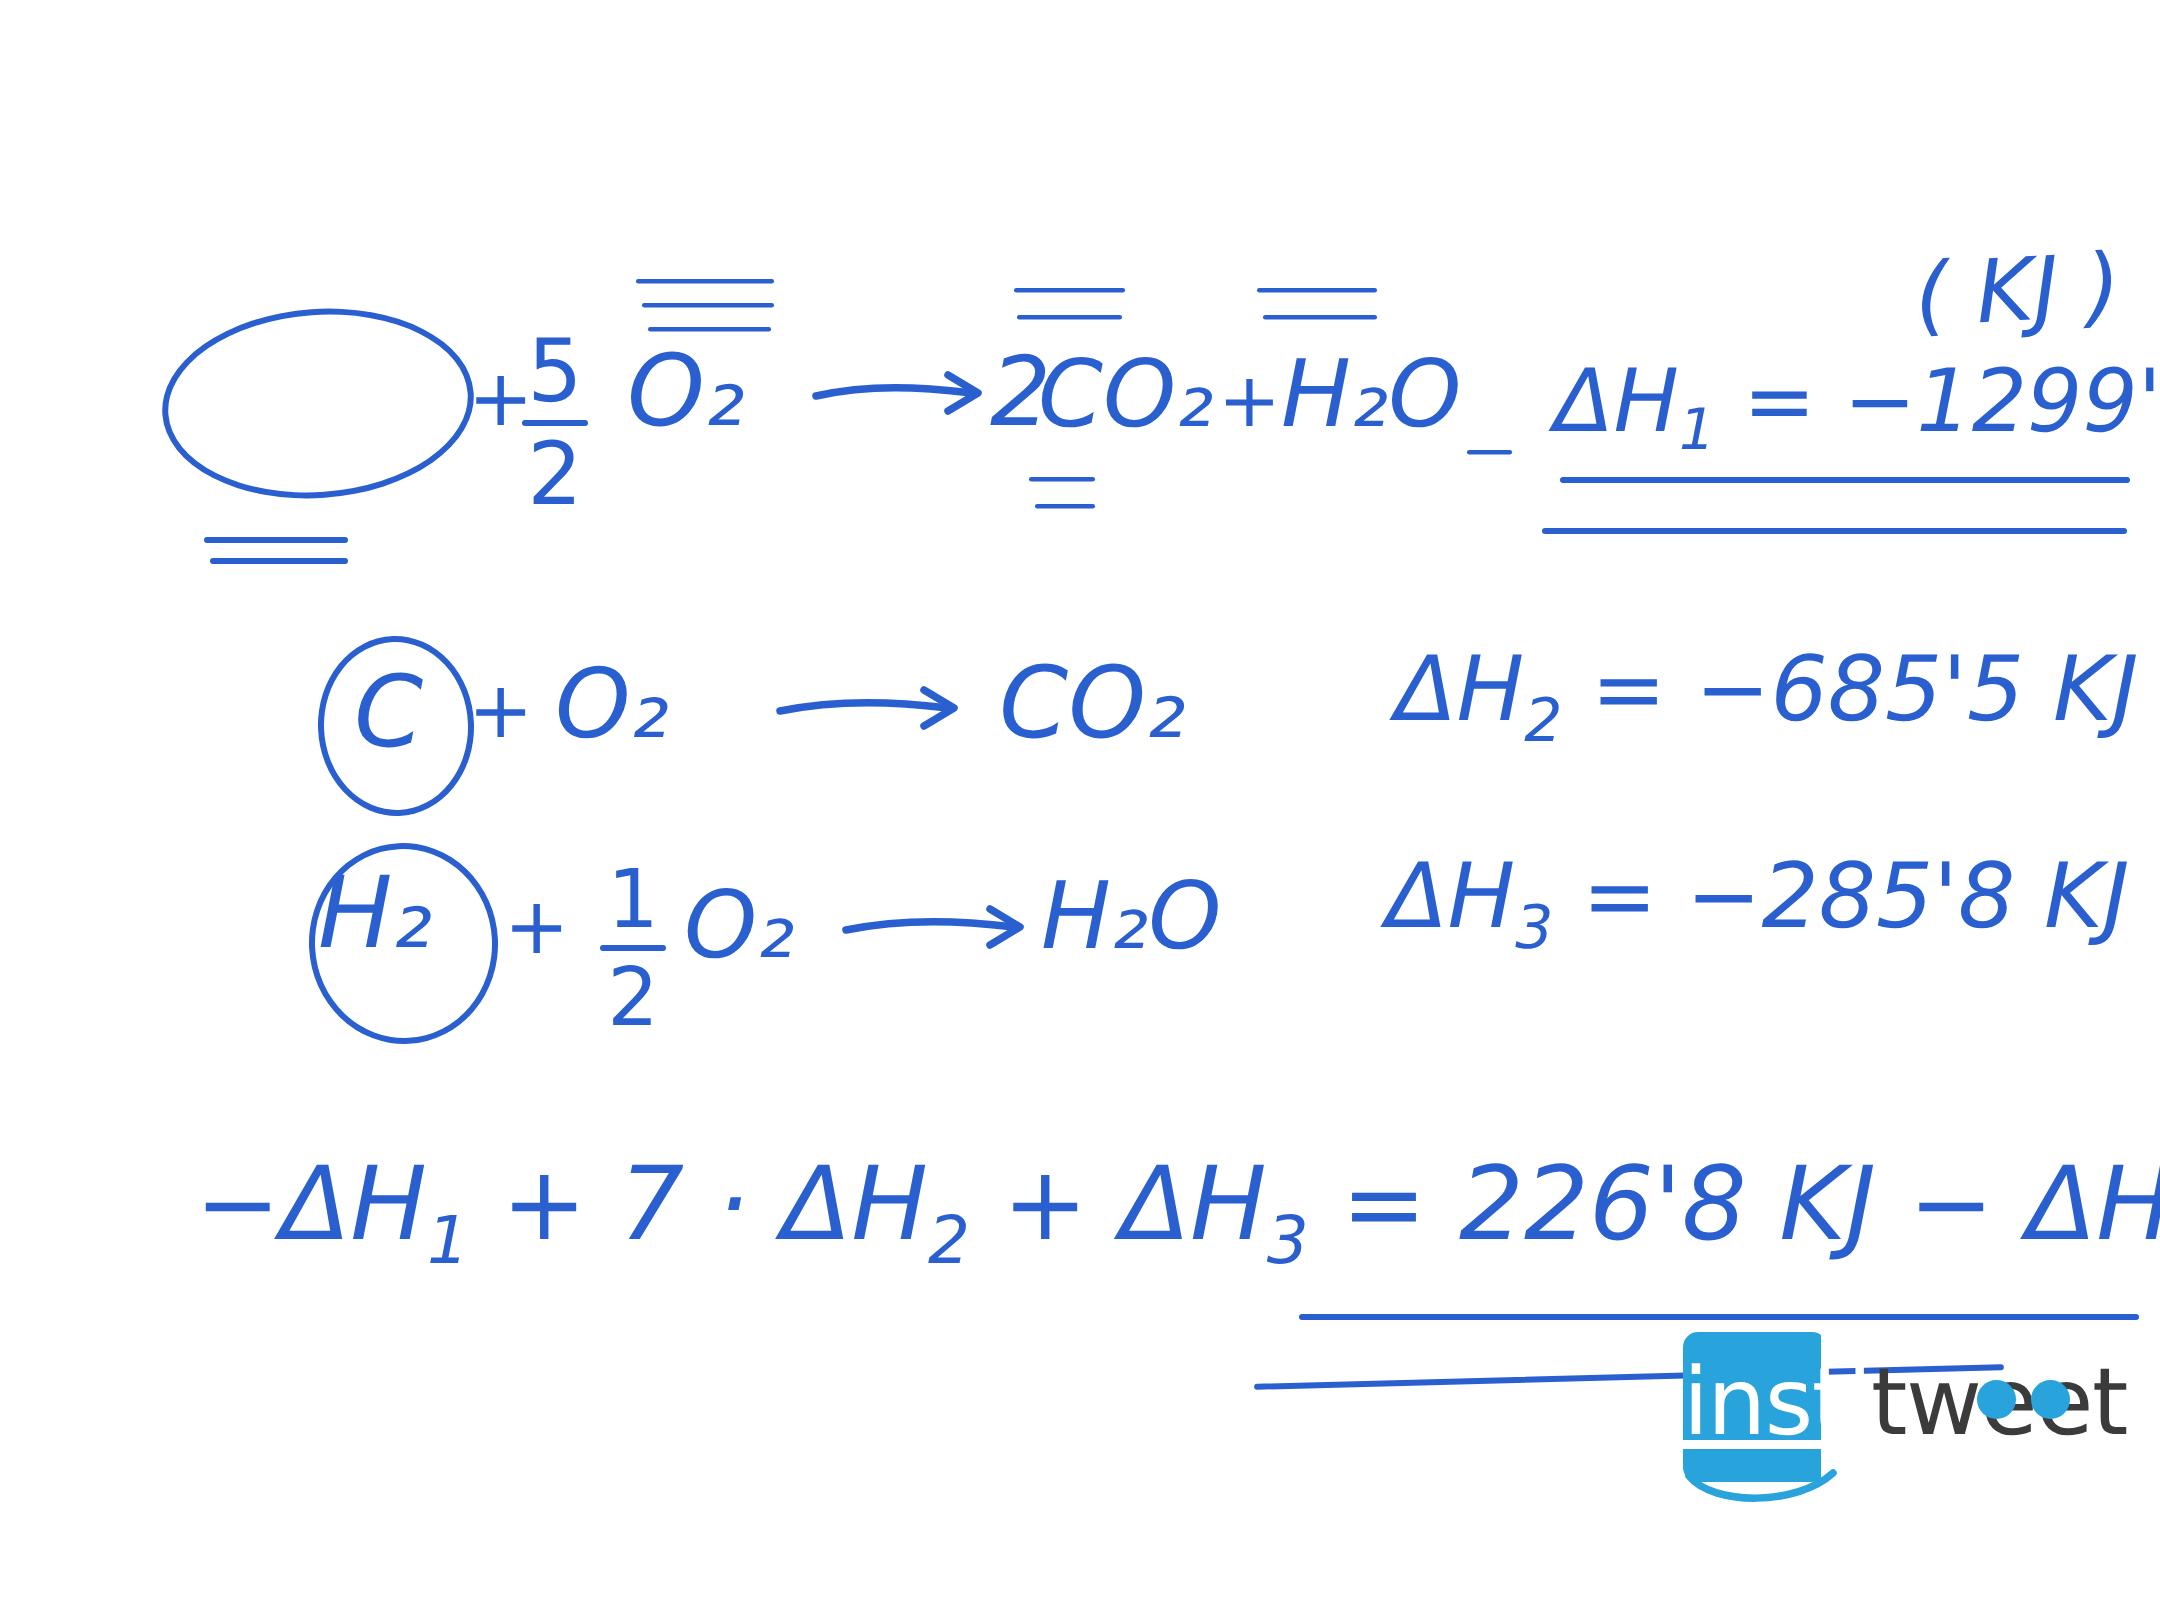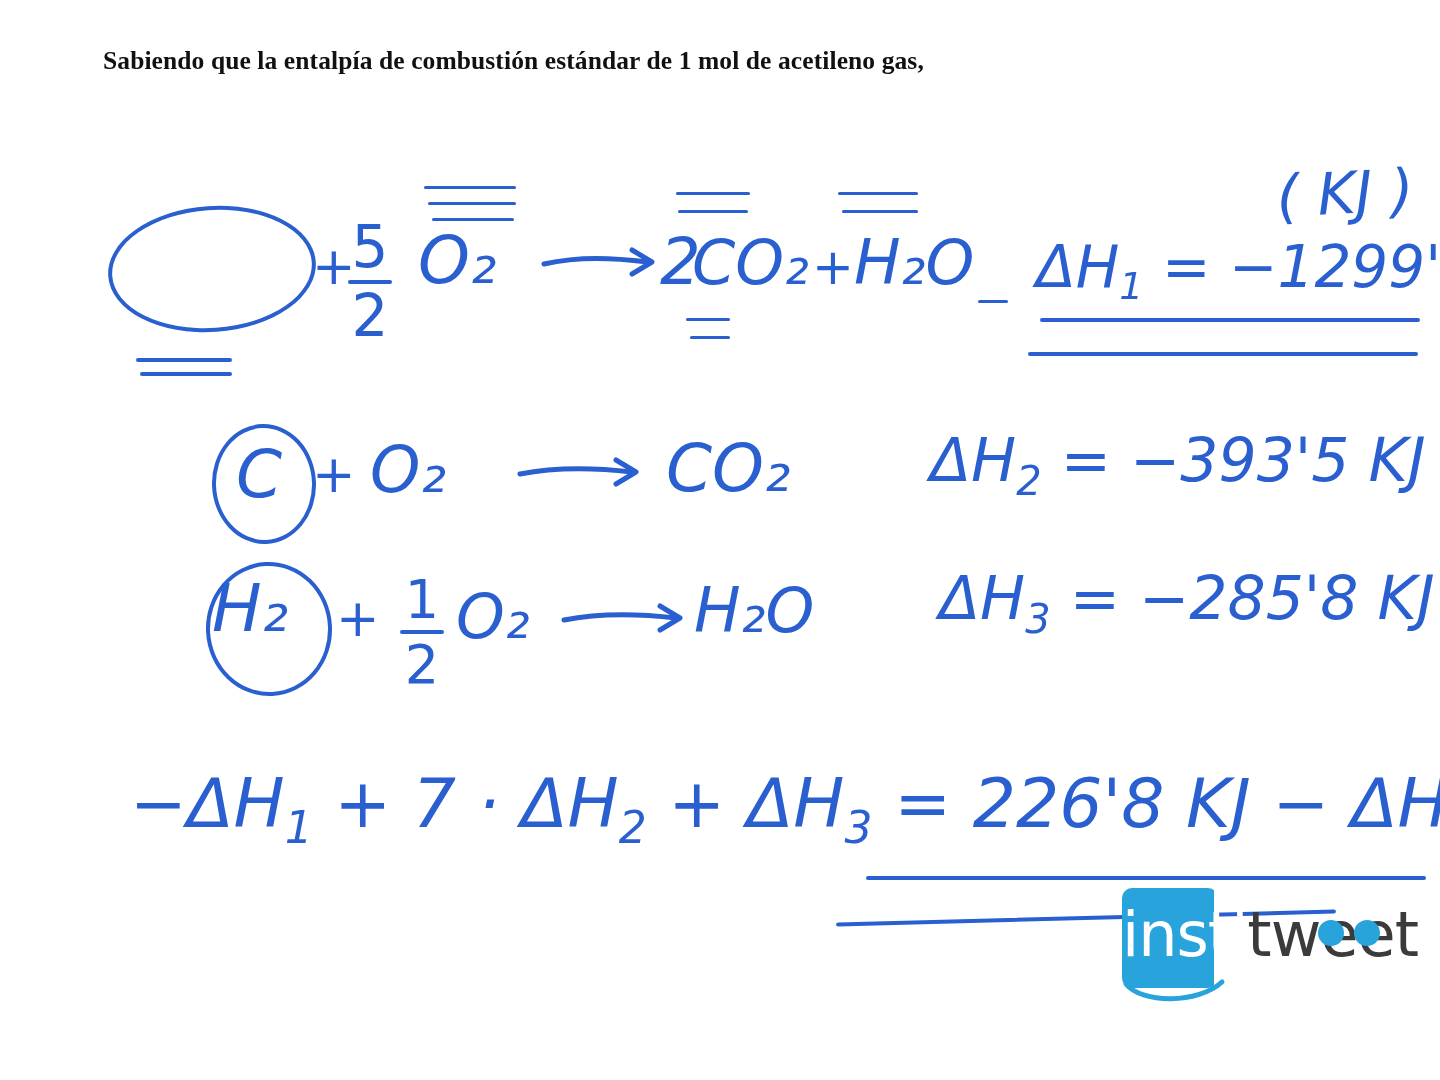--- a/index.html
+++ b/index.html
@@ -131,21 +131,20 @@
     border-radius: 50%;
     background: #29a3dc;
   }
 </style>
 </head>
 <body>
 
 <div id="page">
 
   <div class="statement">
-    <span>Sabiendo que la entalpía de combustión estándar de 1 mol de acetileno gas,</span>
   </div>
 
 
   <div class="hand sl" style="left:1275px; top:168px; font-size:58px; transform:rotate(-3deg);">( KJ )</div>
 
   <div class="ellipse" style="left:108px; top:206px; width:200px; height:118px; transform:rotate(-4deg);"></div>
   <div class="uline" style="left:136px; top:358px; width:96px;"></div>
   <div class="uline" style="left:140px; top:372px; width:92px;"></div>
 
   <div class="hand" style="left:312px; top:240px; font-size:52px;">+</div>
@@ -197,21 +196,21 @@
 
   <svg class="arrow" style="left:516px; top:450px;" width="130" height="46" viewBox="0 0 130 46">
     <path d="M4 24 C 44 16, 82 18, 116 22" stroke="#2a5fd0" stroke-width="5" fill="none" stroke-linecap="round"></path>
     <path d="M100 10 L120 22 L100 34" stroke="#2a5fd0" stroke-width="5" fill="none" stroke-linecap="round" stroke-linejoin="round"></path>
   </svg>
 
   <div class="hand sl" style="left:666px; top:436px; font-size:66px;">CO₂</div>
 
   <div class="hand sl" style="left:930px; top:430px; font-size:60px;">
     <span>ΔH</span><span style="font-size:40px; position:relative; top:14px;">2</span>
-    <span>= −393'5 KJ</span>
+    <span>= −685'5 KJ</span>
   </div>
 
   <div class="ellipse" style="left:206px; top:562px; width:118px; height:126px; transform:rotate(-3deg);"></div>
   <div class="hand sl" style="left:212px; top:576px; font-size:66px;">H₂</div>
 
   <div class="hand" style="left:336px; top:592px; font-size:52px;">+</div>
 
   <div class="frac" style="left:392px; top:572px; width:60px; font-size:54px;">
     <div>1</div>
     <div class="bar"></div>
@@ -220,21 +219,21 @@
 
   <div class="hand sl" style="left:456px; top:586px; font-size:62px;">O₂</div>
 
   <svg class="arrow" style="left:560px; top:596px;" width="130" height="46" viewBox="0 0 130 46">
     <path d="M4 24 C 44 16, 82 18, 116 22" stroke="#2a5fd0" stroke-width="5" fill="none" stroke-linecap="round"></path>
     <path d="M100 10 L120 22 L100 34" stroke="#2a5fd0" stroke-width="5" fill="none" stroke-linecap="round" stroke-linejoin="round"></path>
   </svg>
 
   <div class="hand sl" style="left:694px; top:580px; font-size:62px;">H₂O</div>
 
-  <div class="hand sl" style="left:924px; top:568px; font-size:60px;margin-left:15px;">
+  <div class="hand sl" style="left:924px; top:568px; font-size:60px;">
     <span>ΔH</span><span style="font-size:40px; position:relative; top:14px;">3</span>
     <span>= −285'8 KJ</span>
   </div>
 
   <div class="hand sl" style="left:130px; top:770px; font-size:68px;">
     <span>−ΔH</span><span style="font-size:44px; position:relative; top:16px;">1</span>
     <span>+ 7 · ΔH</span><span style="font-size:44px; position:relative; top:16px;">2</span>
     <span>+ ΔH</span><span style="font-size:44px; position:relative; top:16px;">3</span>
     <span>=</span>
     <span>226'8 KJ</span>
@@ -242,21 +241,21 @@
   </div>
   <div class="uline" style="left:866px; top:876px; width:560px;"></div>
   <div class="uline" style="left:836px; top:916px; width:500px; transform:rotate(-1.5deg);"></div>
 
   <div class="logo">
     <div class="box"></div>
     <div class="boxline" style="left:92px;"></div>
     <div class="word w2" style="left:0;">
       <span style="visibility:hidden;">insti</span><span>tweet</span>
     </div>
-    <div class="word w1" style="left:0;">insti</div>
+    <div class="word w1" style="left:0;text-decoration:underline;">insti</div>
     <div class="dot" style="left:196px; top:40px; width:26px; height:26px;"></div>
     <div class="dot" style="left:232px; top:40px; width:26px; height:26px;"></div>
     <svg style="position:absolute; left:0; top:98px;" width="110" height="28" viewBox="0 0 110 28">
       <path d="M4 6 C 20 26, 76 26, 100 4" stroke="#29a3dc" stroke-width="5" fill="none" stroke-linecap="round"></path>
     </svg>
   </div>
 
 </div>
 
 </body></html>

